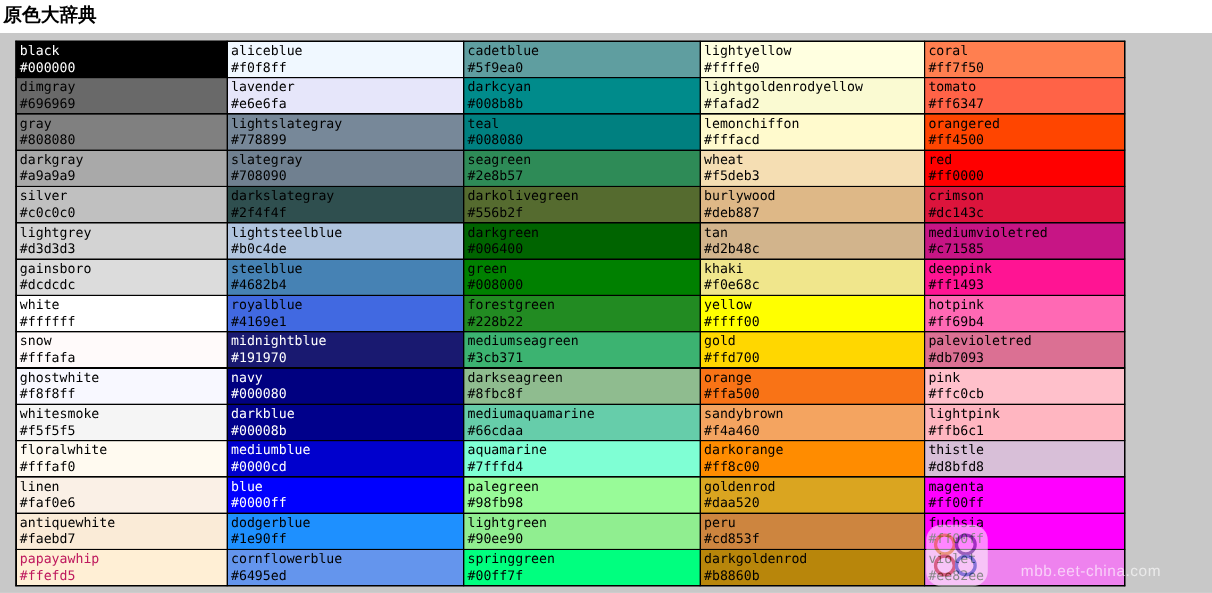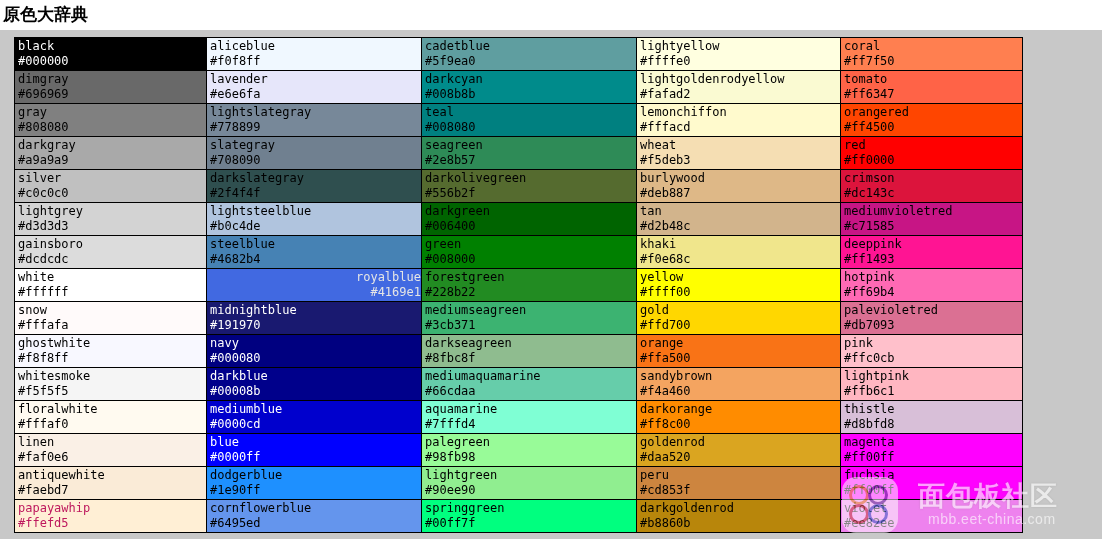--- a/index.html
+++ b/index.html
@@ -278,21 +278,21 @@
           <td class="color-cell c5" style="background: rgb(255, 20, 147); color: rgb(0, 0, 0);">
             <span class="cell-name">deeppink</span>
             <span class="cell-hex">#ff1493</span>
           </td>
         </tr>
         <tr>
           <td class="color-cell c1" style="background: rgb(255, 255, 255); color: rgb(0, 0, 0);">
             <span class="cell-name">white</span>
             <span class="cell-hex">#ffffff</span>
           </td>
-          <td class="color-cell c2" style="background: rgb(65, 105, 225); color: #e5e5e5; text-align: right;">
+          <td class="color-cell c2" style="background: rgb(65, 105, 225); color: #000000;">
             <span class="cell-name">royalblue</span>
             <span class="cell-hex">#4169e1</span>
           </td>
           <td class="color-cell c3" style="background: rgb(34, 139, 34); color: rgb(0, 0, 0);">
             <span class="cell-name">forestgreen</span>
             <span class="cell-hex">#228b22</span>
           </td>
           <td class="color-cell c4" style="background: rgb(255, 255, 0); color: rgb(0, 0, 0);">
             <span class="cell-name">yellow</span>
             <span class="cell-hex">#ffff00</span>
@@ -460,15 +460,14 @@
   </table>
 </div>
 
 <div id="watermark">
   <div class="wm-logo">
     <span class="ring r1"></span>
     <span class="ring r2"></span>
     <span class="ring r3"></span>
     <span class="ring r4"></span>
   </div>
-  <div class="wm-cn">面包板社区</div>
   <div class="wm-url">mbb.eet-china.com</div>
 </div>
 
 </body></html>

